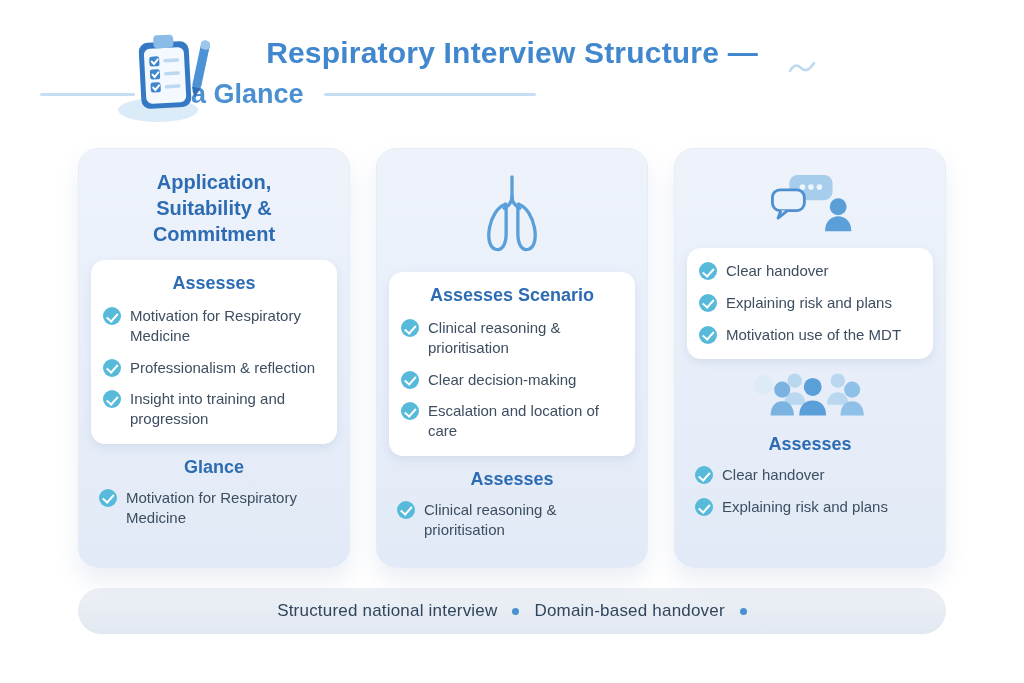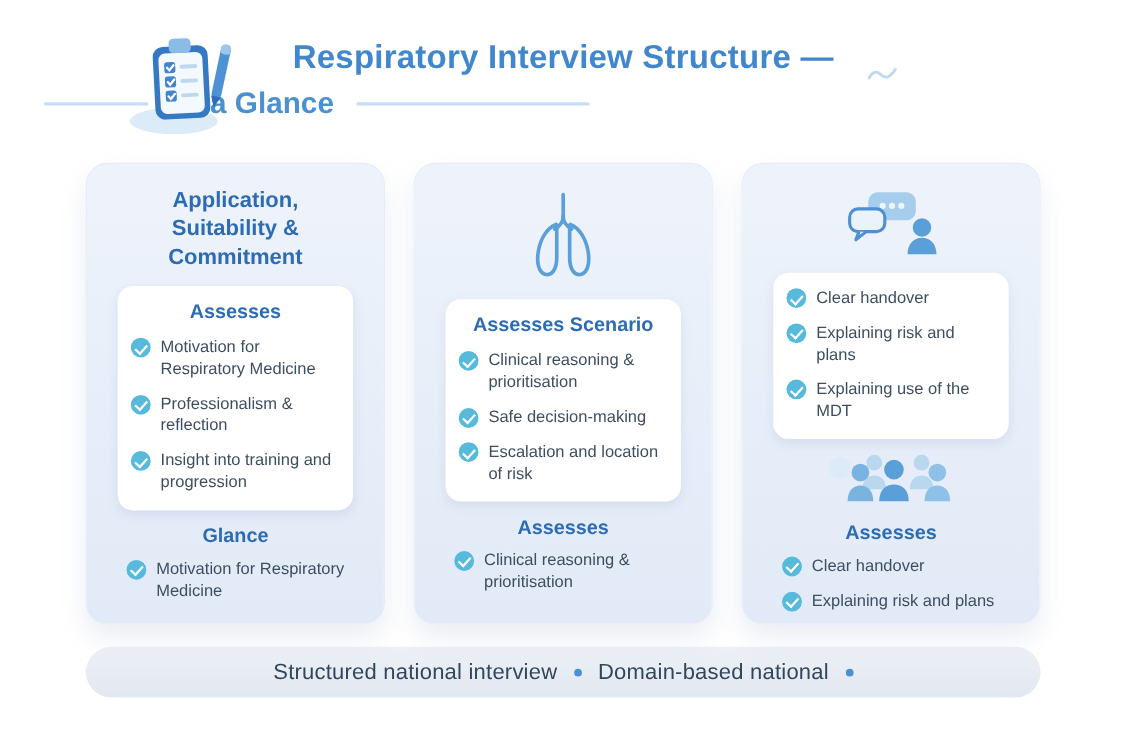--- a/index.html
+++ b/index.html
@@ -24,21 +24,21 @@
   .hline.r { width:212px; }
 
   
   .columns { display:flex; gap:26px; padding:0 78px; margin-top:0; }
   .col {
     flex:1; height:420px;
     background:linear-gradient(180deg,#eef3fb,#e2eaf7);
     border:1px solid #e6ecf7;
     border-radius:20px;
     box-shadow:0 12px 22px rgba(130,150,190,.16);
-    padding:20px 28px 14px;
+    padding:20px 12px 14px;
   }
   .col-title {
     text-align:center; font-size:20px; line-height:1.3; font-weight:bold;
     color:#2d6cb3; max-width:215px; margin:0 auto;
   }
   .col-icon { display:flex; justify-content:center; margin:4px 0 2px; }
   .card {
     background:#ffffff; border-radius:14px;
     box-shadow:0 4px 10px rgba(140,160,200,.20);
     padding:13px 12px 15px; margin-top:13px;
@@ -63,21 +63,21 @@
   .bottom { margin-top:13px; }
   .bottom .card-heading { margin-bottom:10px; }
   .bottom .items { padding:0 8px; }
 
   
   .footer {
     margin:20px 78px 0; height:46px; border-radius:23px;
     background:linear-gradient(180deg,#edf0f6,#e2e8f1);
     display:flex; align-items:center; justify-content:center; gap:15px;
   }
-  .footer-text { font-size:20px; color:#31465c; letter-spacing:.2px; }
+  .footer-text { font-size:17px; color:#31465c; letter-spacing:.2px; }
   .dot { width:7px; height:7px; border-radius:50%; background:#4a90d2; display:inline-block; }
 </style>
 </head>
 <body>
 
 <div class="canvas">
 
   <div class="header">
     <span class="clipboard-wrap">
       <svg width="104" height="96" viewBox="0 0 104 96">
@@ -164,25 +164,25 @@
       </div>
       <div class="card">
         <h3 class="card-heading">Assesses Scenario</h3>
         <ul class="items">
           <li class="item">
             <span class="chk"></span>
             <span class="item-text">Clinical reasoning &amp; prioritisation</span>
           </li>
           <li class="item">
             <span class="chk"></span>
-            <span class="item-text">Safe decision-making</span>
-          </li>
-          <li class="item">
-            <span class="chk"></span>
-            <span class="item-text">Escalation and location of risk</span>
+            <span class="item-text">Clear decision-making</span>
+          </li>
+          <li class="item">
+            <span class="chk"></span>
+            <span class="item-text">Escalation and location of care</span>
           </li>
         </ul>
       </div>
       <div class="bottom">
         <h3 class="card-heading">Assesses</h3>
         <ul class="items">
           <li class="item">
             <span class="chk"></span>
             <span class="item-text">Clinical reasoning &amp; prioritisation</span>
           </li>
@@ -209,21 +209,21 @@
           <li class="item">
             <span class="chk"></span>
             <span class="item-text">Clear handover</span>
           </li>
           <li class="item">
             <span class="chk"></span>
             <span class="item-text">Explaining risk and plans</span>
           </li>
           <li class="item">
             <span class="chk"></span>
-            <span class="item-text">Explaining use of the MDT</span>
+            <span class="item-text">Motivation use of the MDT</span>
           </li>
         </ul>
       </div>
       <div class="col-icon" style="margin-top:10px">
         <svg width="122" height="52" viewBox="0 0 130 58">
           <circle cx="13" cy="18" r="11" fill="#ddeaf7"></circle>
           <g fill="#b9d7ef">
             <circle cx="48" cy="13" r="8"></circle>
             <path d="M36 40 c0 -10 6 -14 12 -14 s12 4 12 14 z"></path>
             <circle cx="96" cy="13" r="8"></circle>
@@ -256,17 +256,17 @@
           </li>
         </ul>
       </div>
     </section>
 
   </div>
 
   <footer class="footer">
     <span class="footer-text">Structured national interview</span>
     <span class="dot"></span>
-    <span class="footer-text">Domain-based national</span>
+    <span class="footer-text">Domain-based handover</span>
     <span class="dot"></span>
   </footer>
 
 </div>
 
 </body></html>

